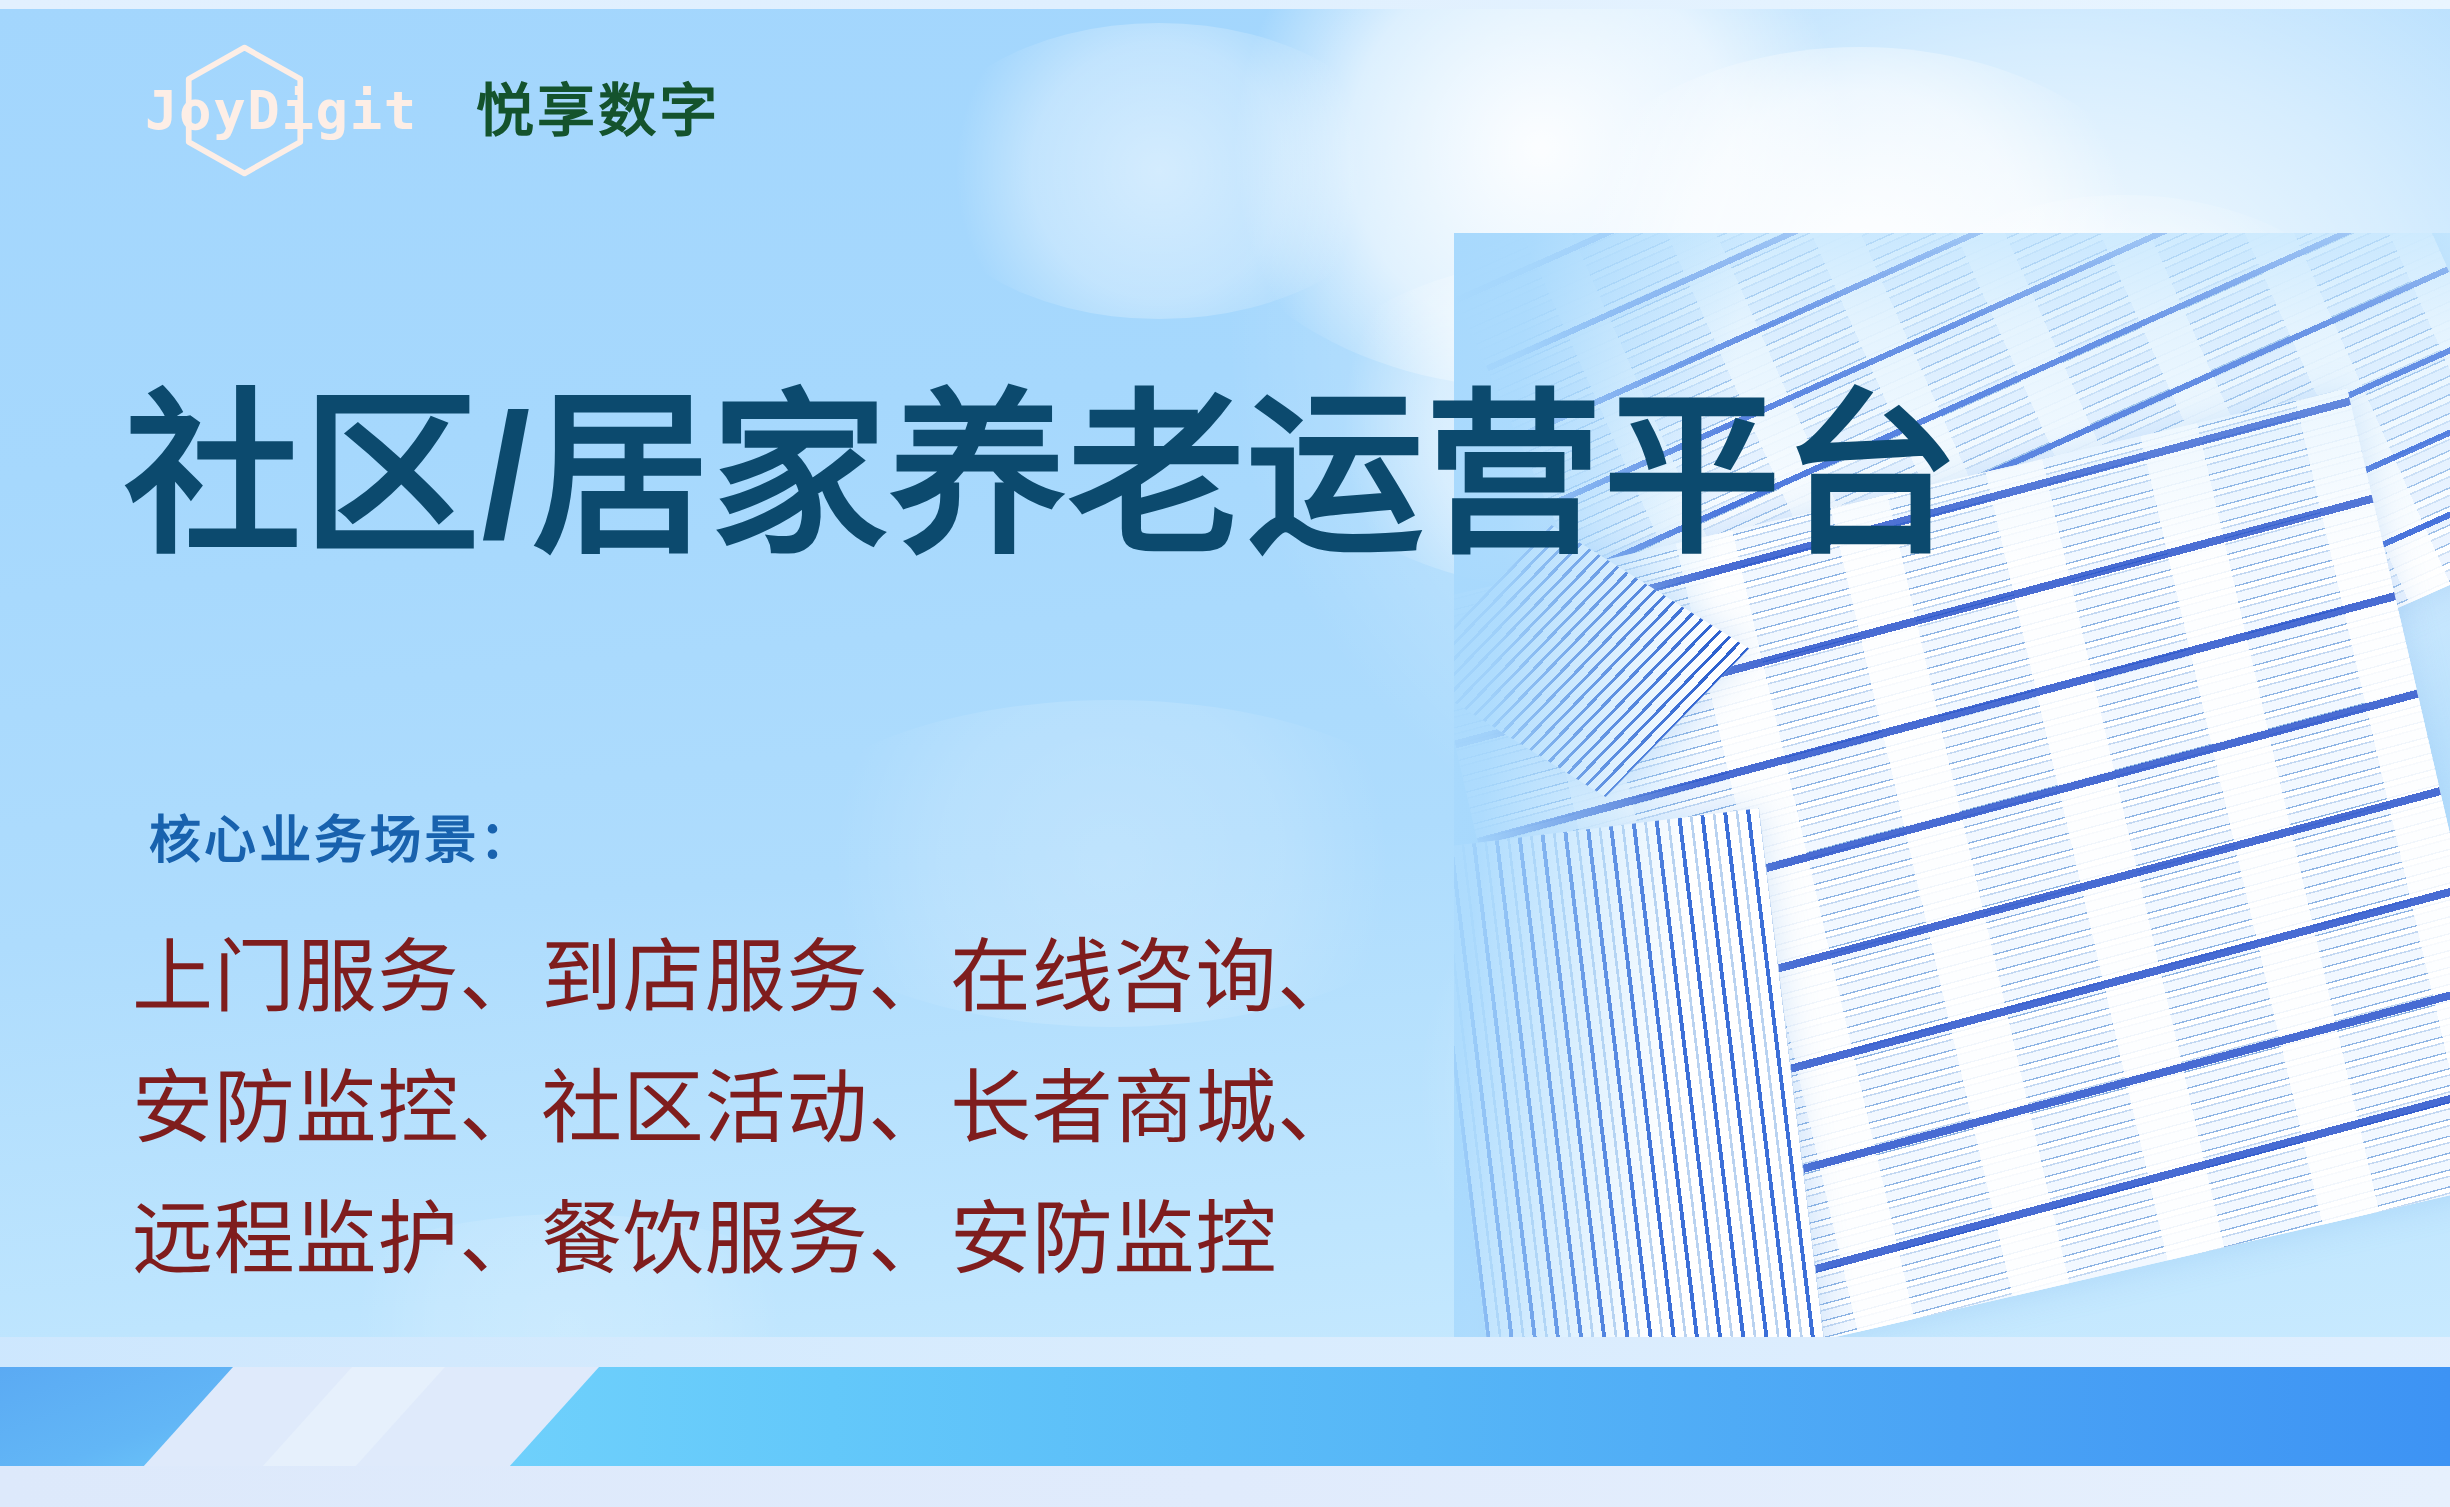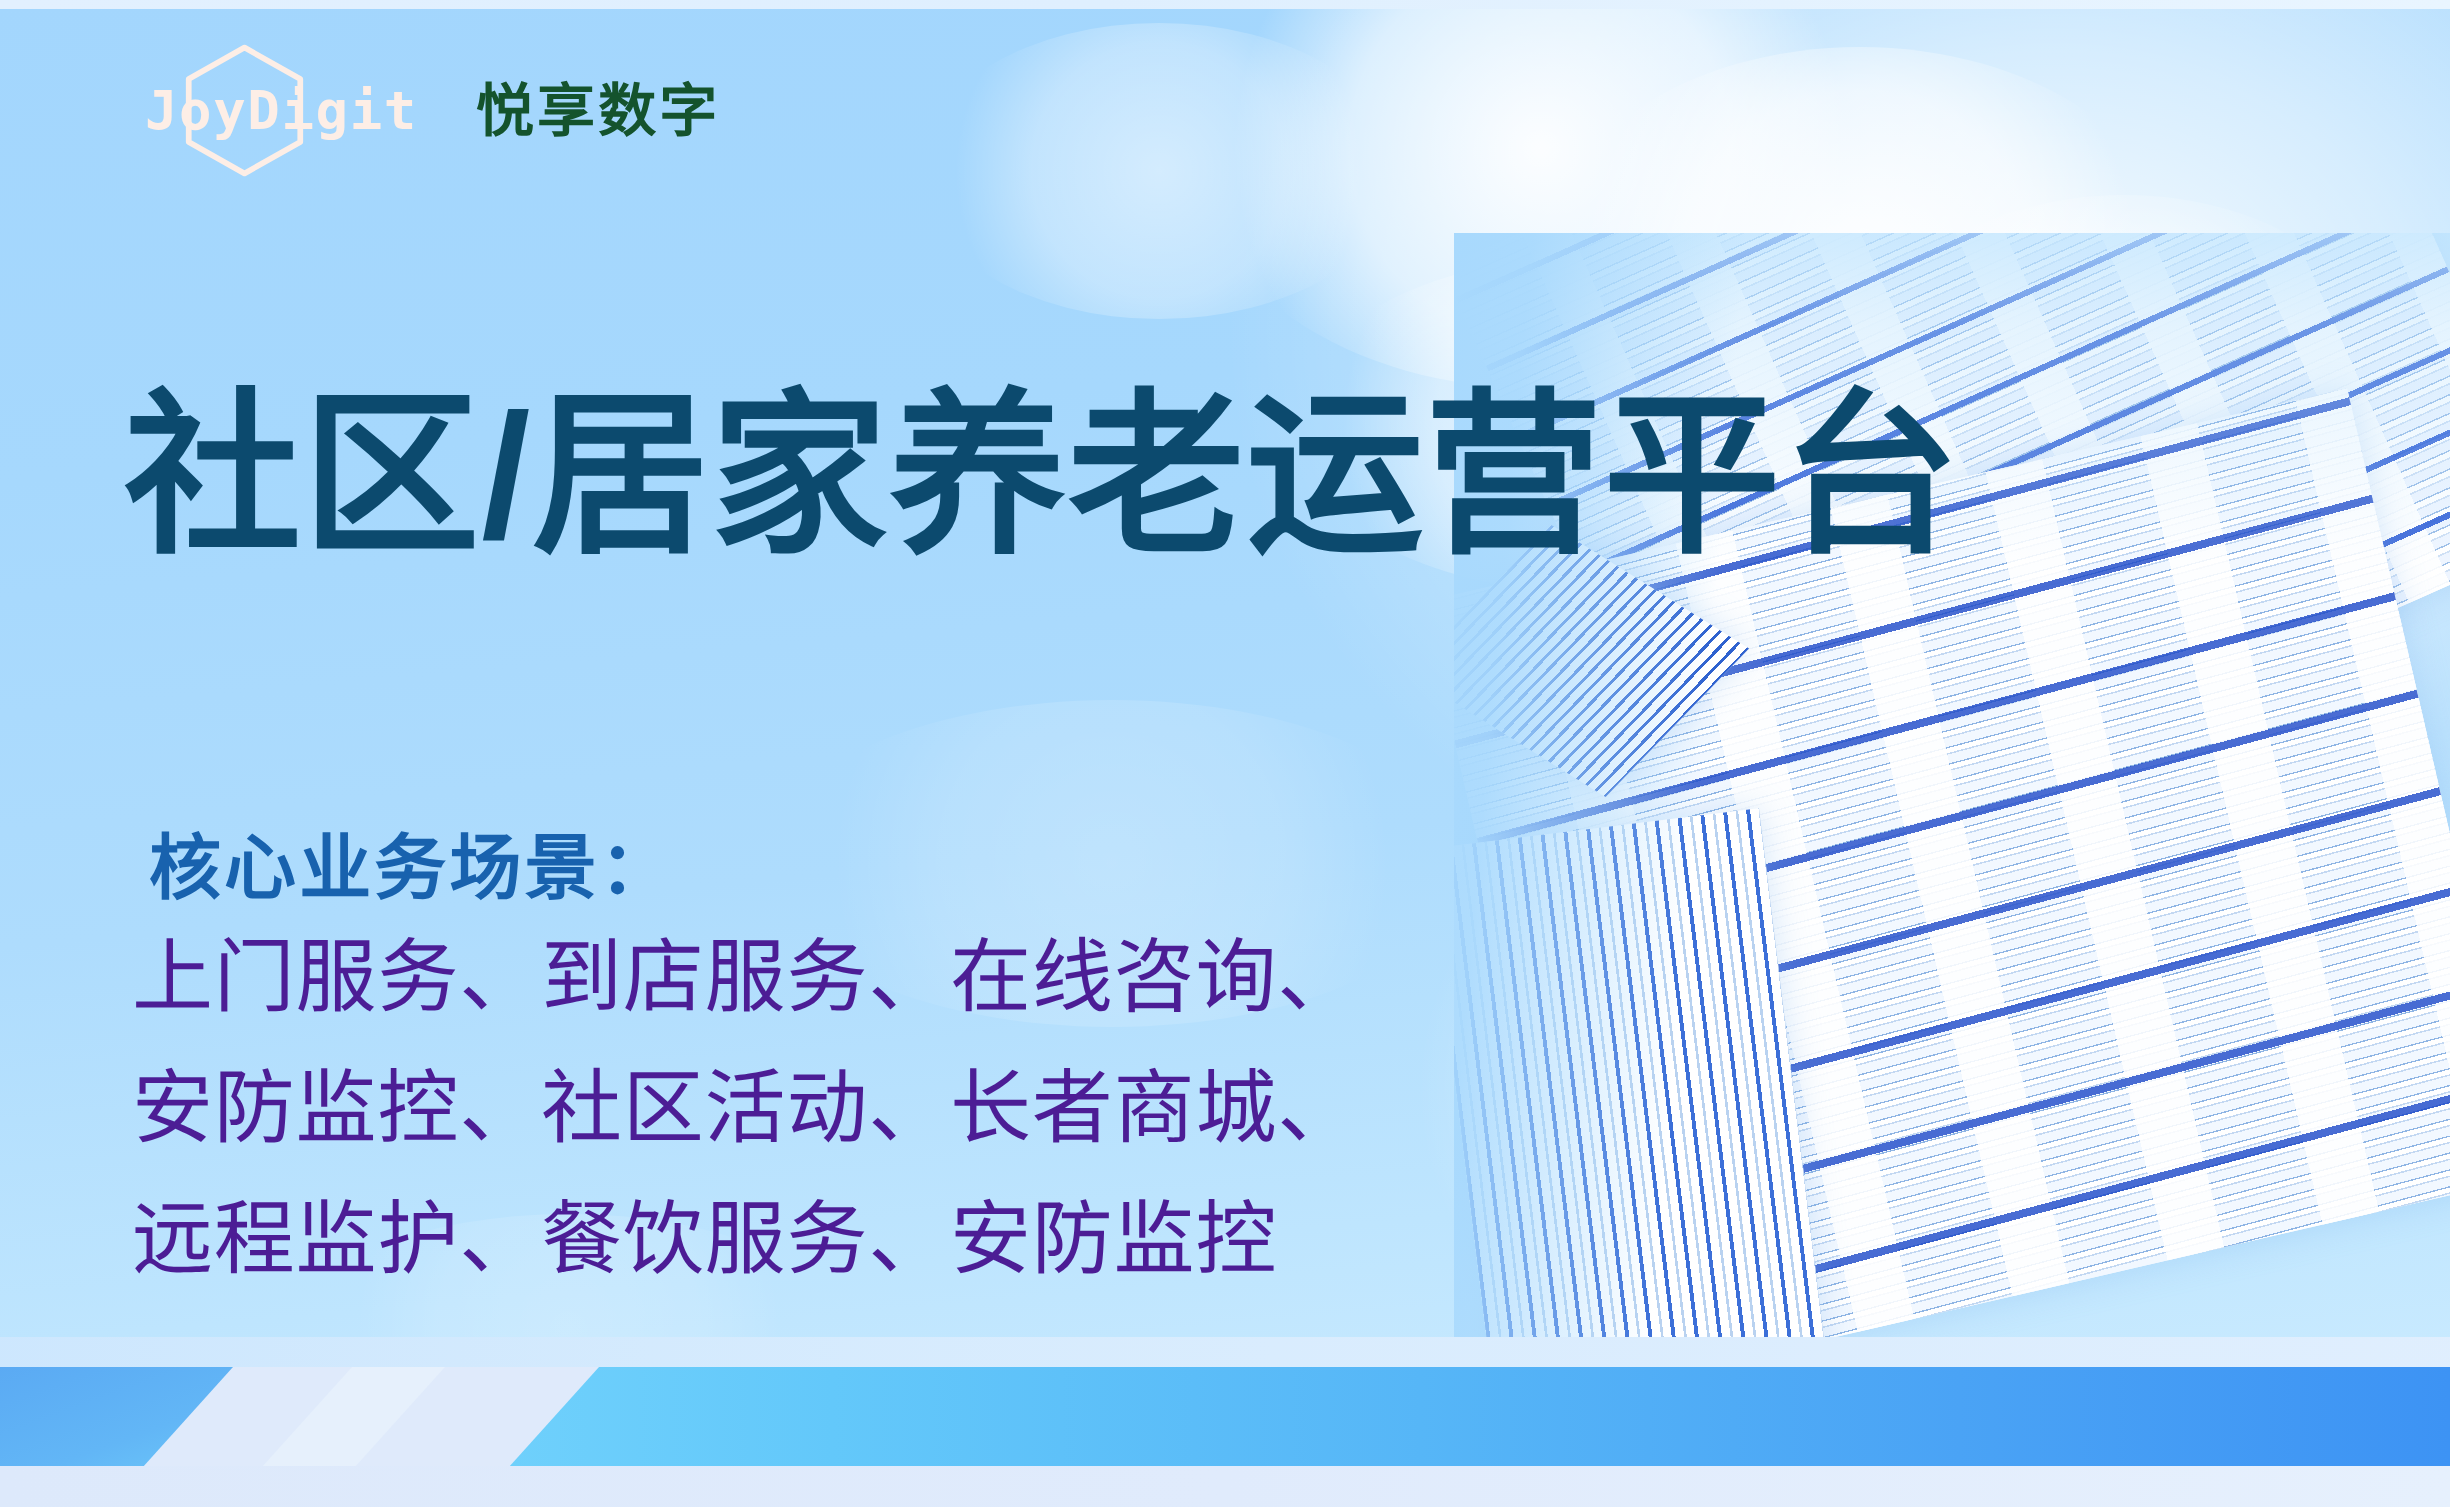--- a/index.html
+++ b/index.html
@@ -295,41 +295,41 @@
     white-space: nowrap;
   }
 
   
   .section-label {
     position: absolute;
     left: 149px;
     top: 769px;
     z-index: 7;
     font-weight: 700;
-    font-size: 72px;
+    font-size: 52px;
     line-height: 1.1;
     letter-spacing: 3.1px;
     color: #1862ae;
     white-space: nowrap;
   }
 
   
   .scenarios {
     position: absolute;
     left: 132px;
     top: 912px;
     z-index: 7;
   }
 
   .scenario-line {
     font-weight: 400;
     font-size: 81px;
     line-height: 1.62;
     letter-spacing: 0.8px;
-    color: #4c1d95;
+    color: #7f1d1d;
     white-space: nowrap;
   }
 
   
   .footer-band {
     position: absolute;
     left: 0;
     right: 0;
     bottom: 0;
     height: 171px;

